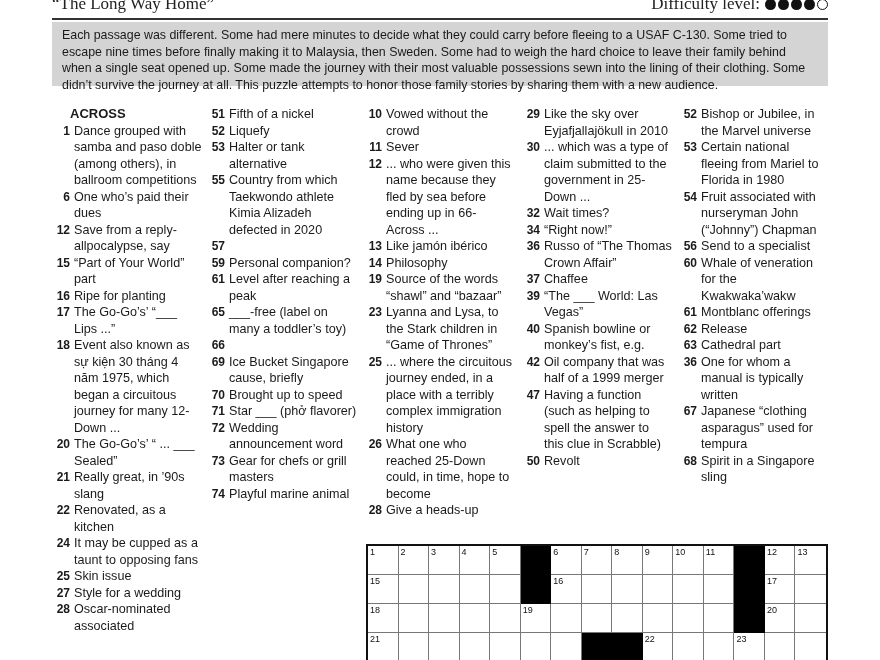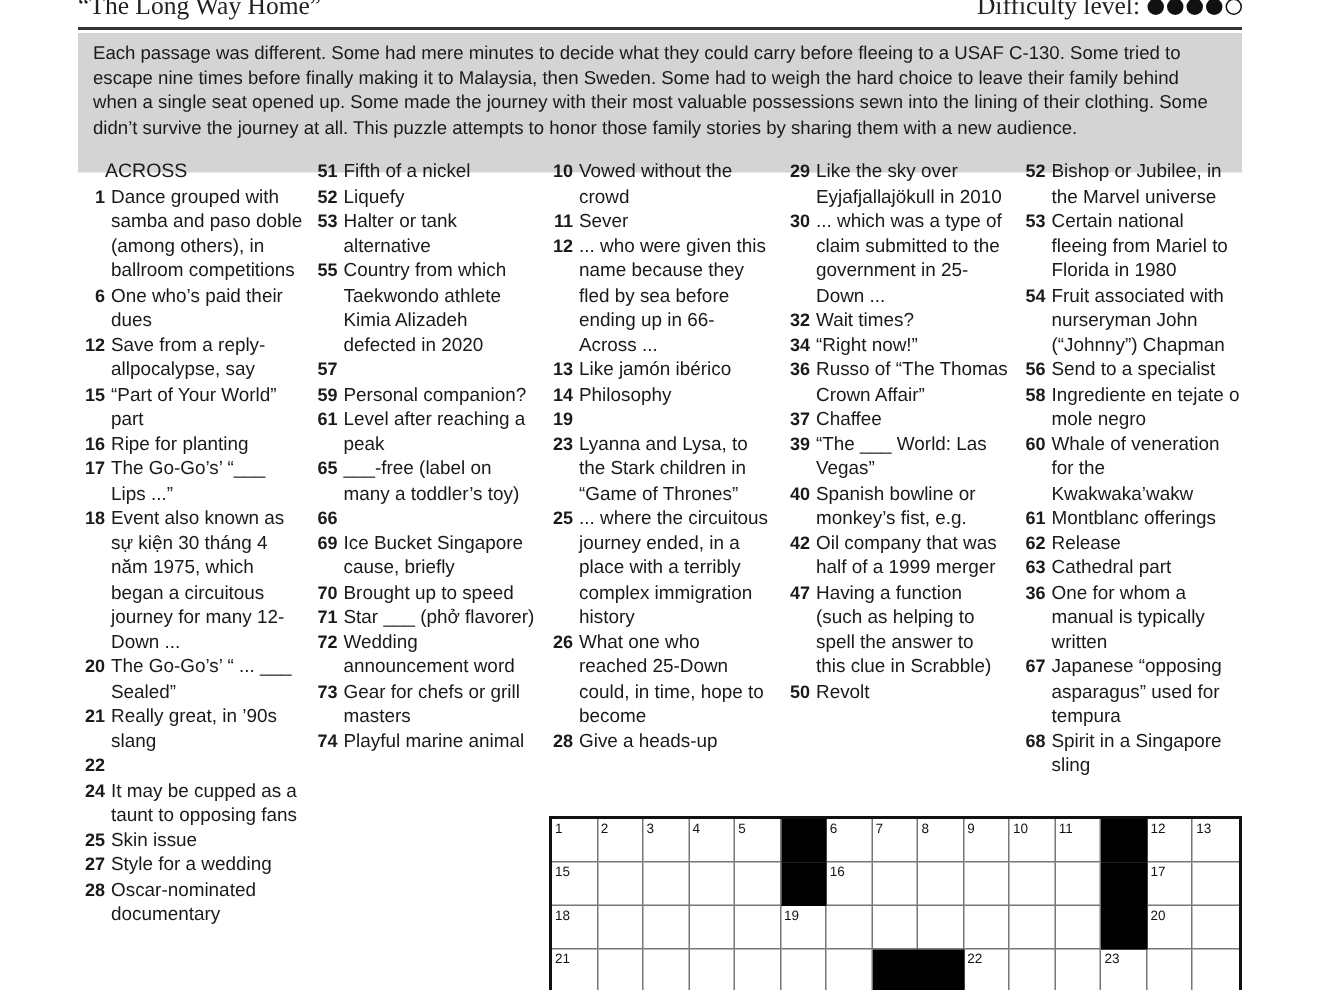--- a/index.html
+++ b/index.html
@@ -4,23 +4,23 @@
 <style>
   html, body { margin:0; padding:0; background:#ffffff; }
   body { width:880px; height:660px; overflow:hidden; position:relative; font-family:"Liberation Sans", sans-serif; color:#1a1a1a; }
   .hdr { position:absolute; left:52px; top:-6px; width:776px; height:22px; }
   .title { position:absolute; left:0; top:0; font-family:"Liberation Serif", serif; font-size:17px; color:#222; }
   .diff { position:absolute; right:0; top:0; font-family:"Liberation Serif", serif; font-size:17px; color:#222; display:flex; align-items:center; }
   .dots { display:inline-flex; gap:2px; margin-left:5px; }
   .dot { width:11px; height:11px; border-radius:50%; background:#111; box-sizing:border-box; }
   .dot.empty { background:#fff; border:1.5px solid #111; }
   .rule { position:absolute; left:52px; top:18px; width:776px; height:2px; background:#333; }
-  .intro { position:absolute; left:52px; top:22px; width:776px; height:93px; background:#d4d4d5; box-sizing:border-box; padding:5px 10px; font-size:12.4px; line-height:16.5px; color:#1a1a1a; }
+  .intro { position:absolute; left:52px; top:22px; width:776px; height:64px; background:#d4d4d5; box-sizing:border-box; padding:5px 10px; font-size:12.4px; line-height:16.5px; color:#1a1a1a; }
   .col { position:absolute; top:106px; font-size:12.6px; line-height:16.5px; }
-  .col .head { font-weight:normal; margin-left:18px; font-size:13px; }
+  .col .head { font-weight:bold; margin-left:18px; font-size:13px; }
   .clue { display:flex; }
   .num { width:18px; flex:none; text-align:right; padding-right:4px; font-weight:bold; font-family:"Liberation Sans", sans-serif; font-size:12px; }
   .txt { flex:1; }
   .grid { position:absolute; left:366px; top:544px; width:462px; height:130px; border:2px solid #111; border-bottom:none; box-sizing:border-box; display:grid; grid-template-columns:repeat(15, 1fr); grid-auto-rows:29px; background:#fff; }
   .cell { border-right:1px solid #777; border-bottom:1px solid #777; position:relative; box-sizing:border-box; }
   .cell:nth-child(15n) { border-right:none; }
   .cell.black { background:#000; border-color:#000; }
   .cell .n { position:absolute; left:2px; top:1px; font-size:9px; color:#111; }
 </style>
 </head>
@@ -75,36 +75,37 @@
     <div class="clue">
       <span class="num">20</span>
       <span class="txt">The Go-Go’s’ “ ... ___ Sealed”</span>
     </div>
     <div class="clue">
       <span class="num">21</span>
       <span class="txt">Really great, in ’90s slang</span>
     </div>
     <div class="clue">
       <span class="num">22</span>
+      <span class="txt">Renovated, as a kitchen</span>
     </div>
     <div class="clue">
       <span class="num">24</span>
       <span class="txt">It may be cupped as a taunt to opposing fans</span>
     </div>
     <div class="clue">
       <span class="num">25</span>
       <span class="txt">Skin issue</span>
     </div>
     <div class="clue">
       <span class="num">27</span>
       <span class="txt">Style for a wedding</span>
     </div>
     <div class="clue">
       <span class="num">28</span>
-      <span class="txt">Oscar-nominated documentary</span>
+      <span class="txt">Oscar-nominated associated</span>
     </div>
   </div>
 <div class="col" id="col1" style="left:207px;width:150px;">
     <div class="clue">
       <span class="num">51</span>
       <span class="txt">Fifth of a nickel</span>
     </div>
     <div class="clue">
       <span class="num">52</span>
       <span class="txt">Liquefy</span>
@@ -176,20 +177,21 @@
     <div class="clue">
       <span class="num">13</span>
       <span class="txt">Like jamón ibérico</span>
     </div>
     <div class="clue">
       <span class="num">14</span>
       <span class="txt">Philosophy</span>
     </div>
     <div class="clue">
       <span class="num">19</span>
+      <span class="txt">Source of the words “shawl” and “bazaar”</span>
     </div>
     <div class="clue">
       <span class="num">23</span>
       <span class="txt">Lyanna and Lysa, to the Stark children in “Game of Thrones”</span>
     </div>
     <div class="clue">
       <span class="num">25</span>
       <span class="txt">... where the circuitous journey ended, in a place with a terribly complex immigration history</span>
     </div>
     <div class="clue">
@@ -258,24 +260,20 @@
     </div>
     <div class="clue">
       <span class="num">54</span>
       <span class="txt">Fruit associated with nurseryman John (“Johnny”) Chapman</span>
     </div>
     <div class="clue">
       <span class="num">56</span>
       <span class="txt">Send to a specialist</span>
     </div>
     <div class="clue">
-      <span class="num">58</span>
-      <span class="txt">Ingrediente en tejate o mole negro</span>
-    </div>
-    <div class="clue">
       <span class="num">60</span>
       <span class="txt">Whale of veneration for the Kwakwaka’wakw</span>
     </div>
     <div class="clue">
       <span class="num">61</span>
       <span class="txt">Montblanc offerings</span>
     </div>
     <div class="clue">
       <span class="num">62</span>
       <span class="txt">Release</span>
@@ -283,21 +281,21 @@
     <div class="clue">
       <span class="num">63</span>
       <span class="txt">Cathedral part</span>
     </div>
     <div class="clue">
       <span class="num">36</span>
       <span class="txt">One for whom a manual is typically written</span>
     </div>
     <div class="clue">
       <span class="num">67</span>
-      <span class="txt">Japanese “opposing asparagus” used for tempura</span>
+      <span class="txt">Japanese “clothing asparagus” used for tempura</span>
     </div>
     <div class="clue">
       <span class="num">68</span>
       <span class="txt">Spirit in a Singapore sling</span>
     </div>
   </div>
 
 <div class="grid" id="grid">
     <div class="cell">
       <span class="n">1</span>

